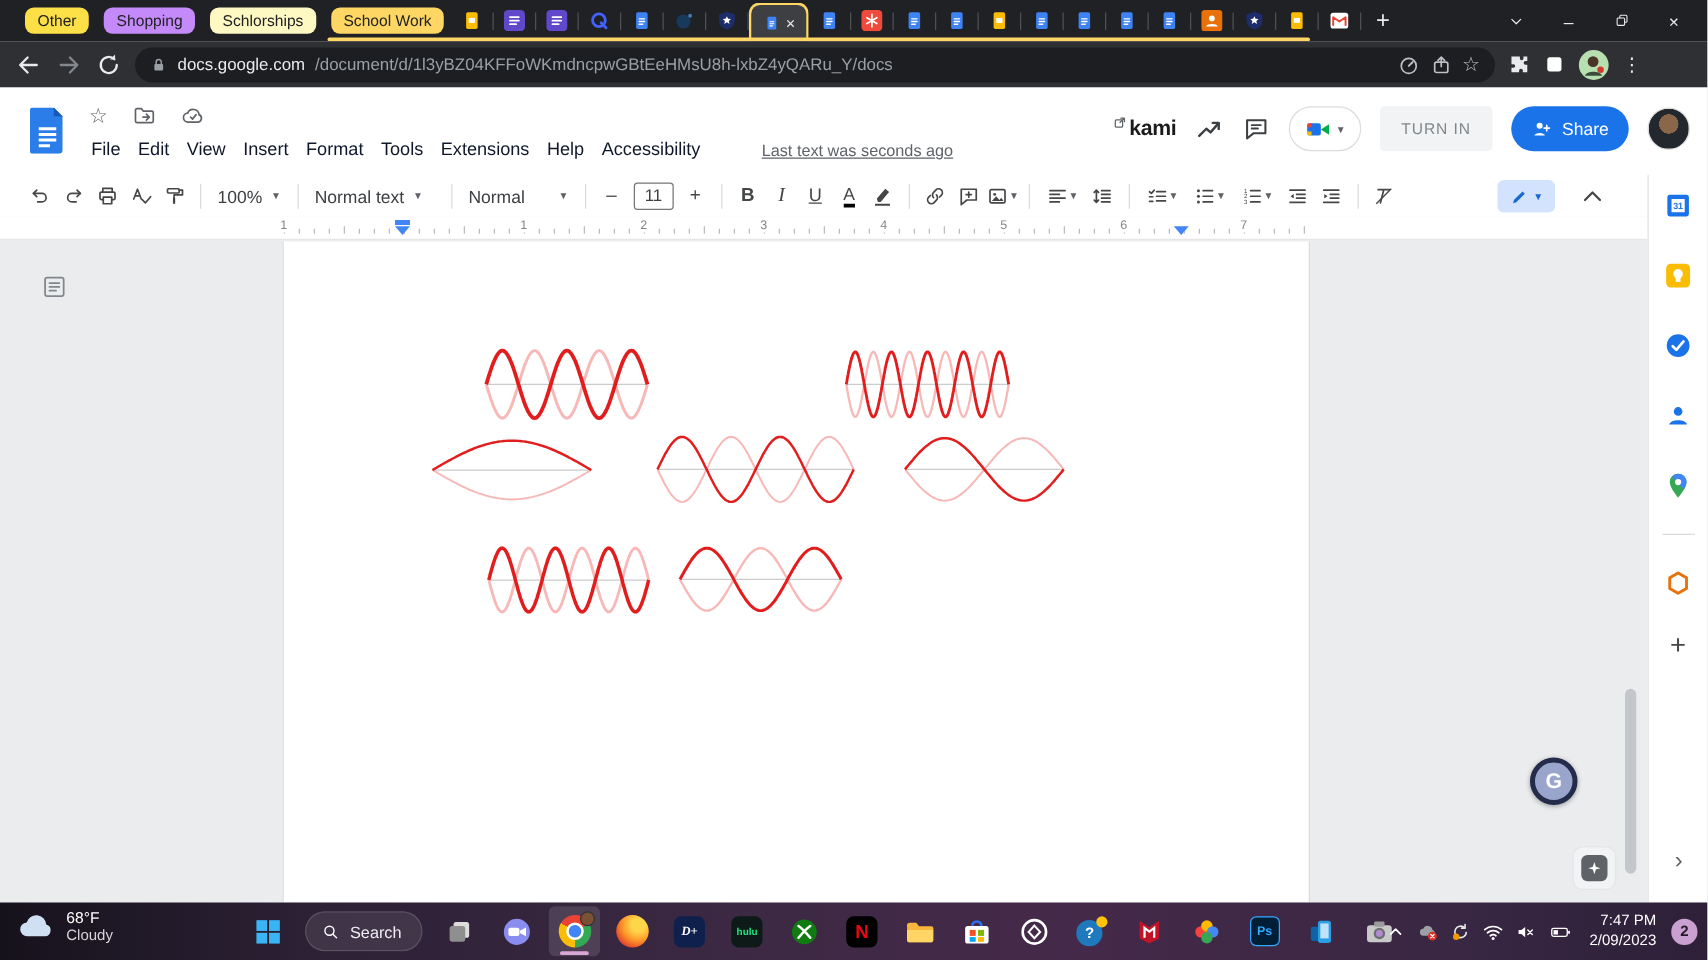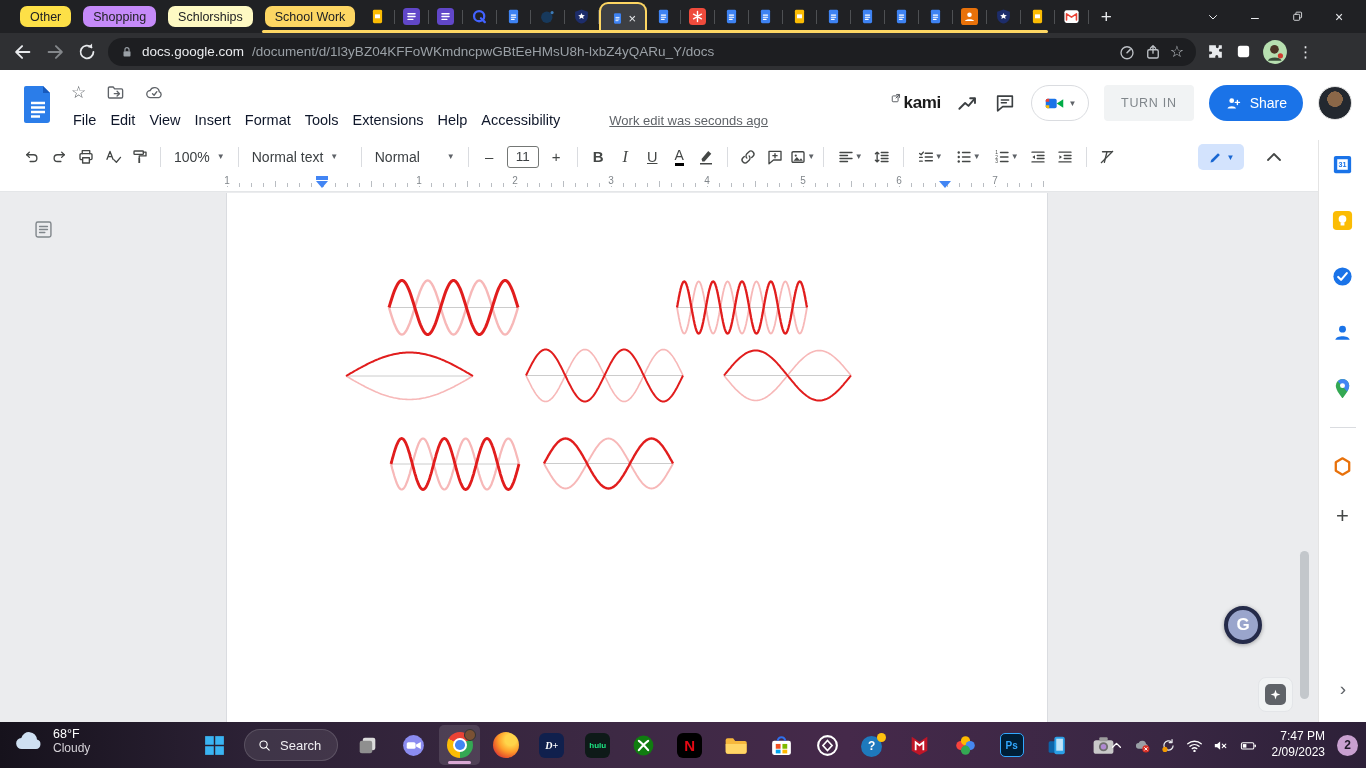--- a/index.html
+++ b/index.html
@@ -427,21 +427,21 @@
 
     <span class="menu-item">File</span>
         <span class="menu-item">Edit</span>
         <span class="menu-item">View</span>
         <span class="menu-item">Insert</span>
         <span class="menu-item">Format</span>
         <span class="menu-item">Tools</span>
         <span class="menu-item">Extensions</span>
         <span class="menu-item">Help</span>
         <span class="menu-item">Accessibility</span>
-        <span id="last-edit">Work edit was seconds ago</span>
+        <span id="last-edit">Last text was seconds ago</span>
       </div>
     <div id="hdr-right">
       <div id="kami-wrap">
         <span class="icn" style="width:10px;height:10px" id="ic-ext">
             <svg viewBox="0 0 24 24" xmlns="http://www.w3.org/2000/svg">
               <rect x="3" y="7" width="14" height="14" rx="2" stroke="#5f6368" stroke-width="2.4" fill="none"></rect>
               <path d="M12 12l8-8M13.5 3.5H20.5V10.5" stroke="#5f6368" stroke-width="2.4" fill="none" stroke-linecap="round" stroke-linejoin="round"></path>
             </svg>
           </span>
         <span id="kami-label">kami</span>

